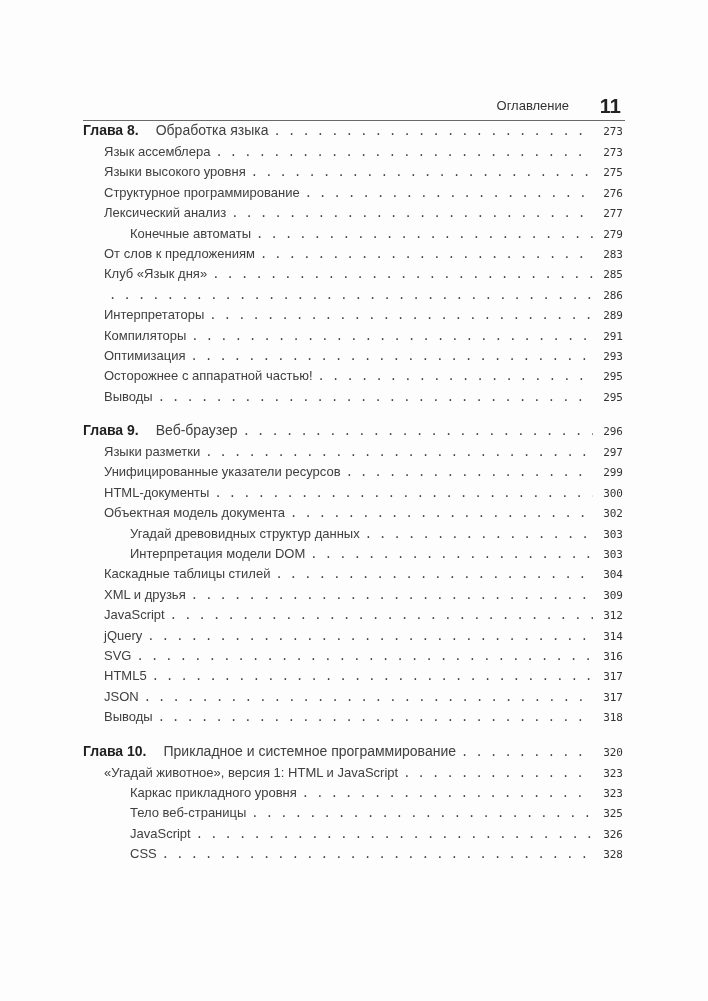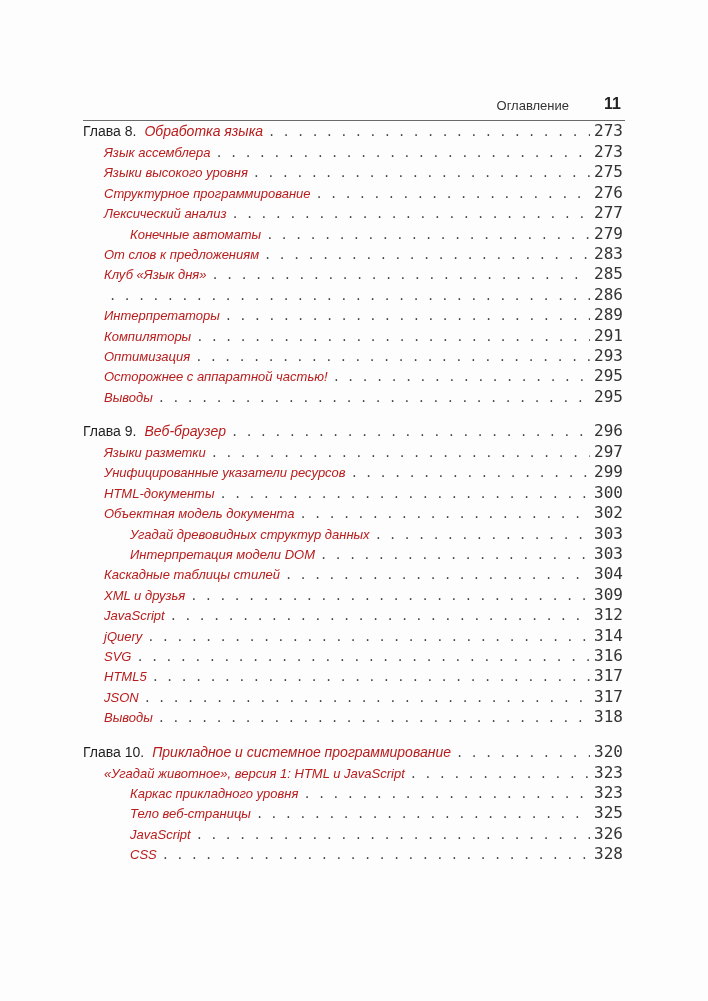--- a/index.html
+++ b/index.html
@@ -11,48 +11,48 @@
   .header {
     position: absolute; left: 83px; top: 62px; width: 542px; height: 26px;
     border-bottom: 1.5px solid #6a6a6a;
     margin-top: 32px;
   }
   .header-title {
     position: absolute; right: 56px; top: 4px; font-size: 13px; color: #333;
     font-family: "Liberation Sans", sans-serif;
   }
   .header-page {
-    position: absolute; right: 4px; top: 1px; font-size: 16px; font-weight: bold; color: #222;
+    position: absolute; right: 4px; top: 1px; font-size: 20px; font-weight: bold; color: #222;
     font-family: "Liberation Sans", sans-serif;
   }
   .toc { position: absolute; left: 83px; top: 120px; width: 540px; }
   .chapter { margin-bottom: 13px; }
   .row {
     display: flex; align-items: baseline; height: 20.4px; line-height: 20.4px;
     font-size: 13px; font-family: "Liberation Sans", sans-serif; color: #2e2e2e;
     white-space: nowrap;
   }
   .row.lvl0 { font-size: 14px; height: 21px; line-height: 21px; margin-bottom: 1px; }
   .row.lvl1 { padding-left: 21px; }
   .row.lvl2 { padding-left: 47px; }
-  .row .label-prefix { font-weight: normal; margin-right: 8px; color: #1f1f1f; }
+  .row .label-prefix { font-weight: bold; margin-right: 17px; color: #1f1f1f; }
   .row .leader {
     flex: 1; overflow: hidden; margin: 0 4px 0 5px; color: #444;
     letter-spacing: 3.2px; font-size: 12px;
     font-family: "DejaVu Sans Mono", monospace;
   }
   .row .leader::before {
     content: ". . . . . . . . . . . . . . . . . . . . . . . . . . . . . . . . . . . . . . . . . . . . . . . . . . . . . . . . . . . . . . . . . . . . . . . . . . . . . . . . . . . . .";
     letter-spacing: 0;
   }
   .row .page {
-    font-family: "DejaVu Sans Mono", monospace; font-size: 16px; color: #333;
+    font-family: "DejaVu Sans Mono", monospace; font-size: 11px; color: #333;
     min-width: 26px; text-align: right;
   }
-  .row .label { color: #b91c1c; font-style: italic; }
+  .row .label { color: #404040; }
 </style>
 </head>
 <body>
 
 <div class="header">
   <span class="header-title">Оглавление</span>
   <span class="header-page">11</span>
 </div>
 
 <div class="toc" id="toc">

